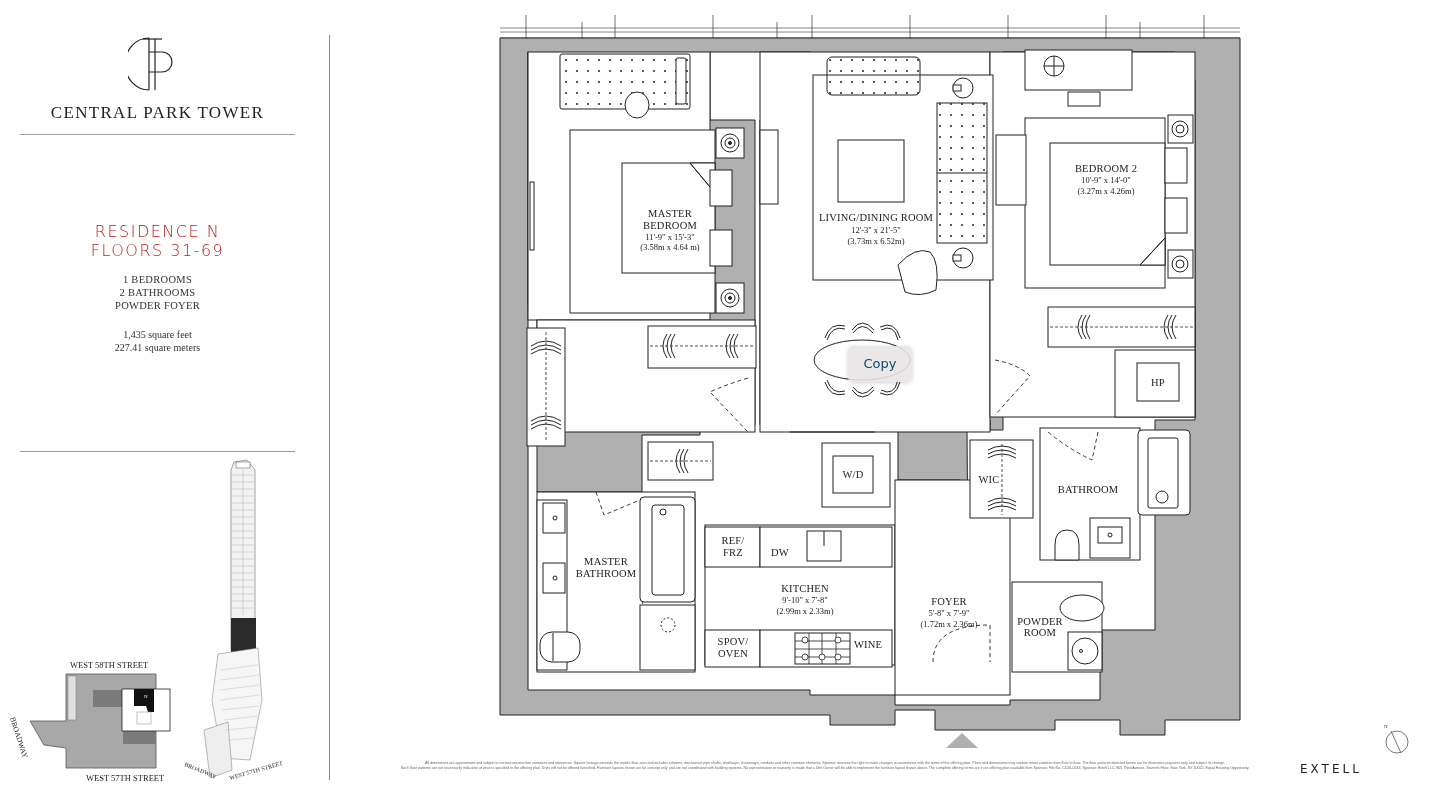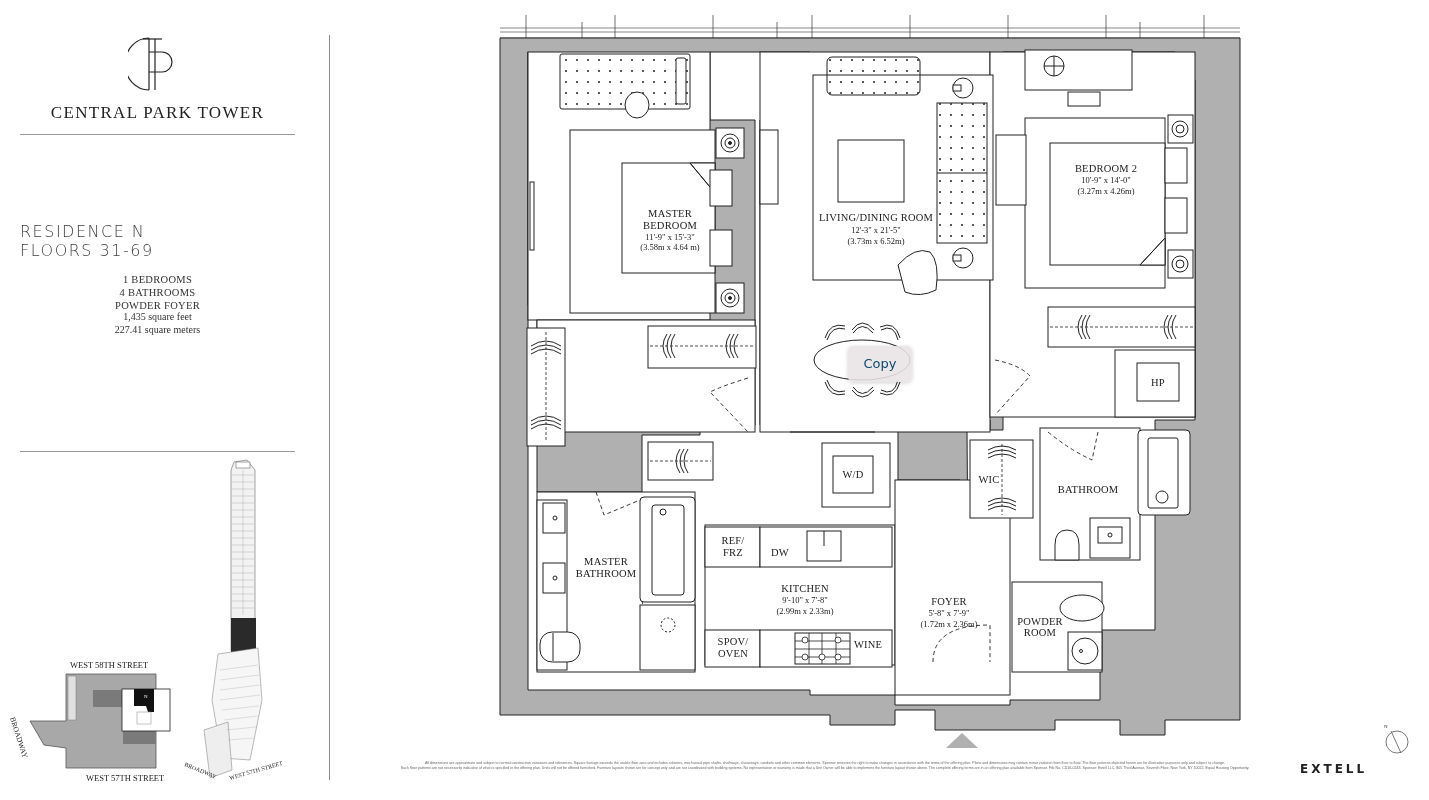--- a/index.html
+++ b/index.html
@@ -4,29 +4,29 @@
 <style>
   html, body { margin:0; padding:0; }
   body { width:1429px; height:800px; background:#ffffff; position:relative; overflow:hidden;
          font-family:"Liberation Serif", "DejaVu Serif", serif; color:#222; }
   .left-panel { position:absolute; left:0; top:0; width:263px; height:800px; }
   .vdivider { position:absolute; left:329px; top:35px; width:1px; height:745px; background:#8a8a8a; }
   .logo { position:absolute; left:128px; top:34px; width:50px; height:58px; }
   .brand { position:absolute; left:20px; top:103px; width:275px; text-align:center; font-size:17px; letter-spacing:1.3px; color:#222; }
   .hr1 { position:absolute; left:20px; top:134px; width:275px; height:1px; background:#9a9a9a; }
   .hr2 { position:absolute; left:20px; top:451px; width:275px; height:1px; background:#9a9a9a; }
-  .res-title { position:absolute; left:20px; top:222px; width:275px; 
-               font-family:"DejaVu Sans", sans-serif; font-weight:300; font-size:16px; letter-spacing:1.5px; line-height:19px; color:#404040; }
+  .res-title { position:absolute; left:20px; top:222px; width:275px; text-align:center;
+               font-family:"DejaVu Sans", sans-serif; font-weight:300; font-size:16px; letter-spacing:1.5px; line-height:19px; color:#b91c1c; }
   .res-meta { position:absolute; left:20px; top:273px; width:275px; text-align:center; font-size:10.5px; line-height:13px; letter-spacing:0.3px; color:#333; }
-  .res-area { position:absolute; left:20px; top:310px; width:275px; text-align:center; font-size:10px; line-height:13px; color:#333; }
+  .res-area { position:absolute; left:20px; top:328px; width:275px; text-align:center; font-size:10px; line-height:13px; color:#333; }
   .keyplan { position:absolute; left:0; top:455px; width:330px; height:340px; }
   .plan { position:absolute; left:490px; top:5px; width:760px; height:760px; }
   .disclaimer { position:absolute; left:340px; top:761px; width:970px; font-family:"Liberation Sans", sans-serif;
                 font-size:3.6px; line-height:5px; color:#666; text-align:center; }
-  .extell { position:absolute; left:1300px; top:762px; font-family:"DejaVu Sans", sans-serif; font-weight:bold;
+  .extell { position:absolute; left:1300px; top:762px; font-family:"DejaVu Sans", sans-serif; font-weight:normal;
             font-size:12px; letter-spacing:3px; color:#222; }
   .compass { position:absolute; left:1380px; top:722px; width:30px; height:34px; }
   .copy-tooltip { position:absolute; left:848px; top:346px; width:64px; height:36px; border-radius:5px;
                   background:rgba(232,228,230,0.88); box-shadow:0 1px 4px rgba(0,0,0,0.18);
                   font-family:"DejaVu Sans", sans-serif; font-size:13px; color:#0c4a6e; text-align:center; line-height:36px; }
   svg text { font-family:"Liberation Serif", "DejaVu Serif", serif; fill:#222; }
   .rl { font-size:10.5px; letter-spacing:0.2px; }
   .rd { font-size:8.5px; }
 </style>
 </head>
@@ -42,21 +42,21 @@
   </svg>
   <div class="brand">CENTRAL PARK TOWER</div>
   <div class="hr1"></div>
 
   <div class="res-title">
     <div>RESIDENCE N</div>
     <div>FLOORS 31-69</div>
   </div>
   <div class="res-meta">
     <div>1 BEDROOMS</div>
-    <div>4 BATHROOMS</div>
+    <div>2 BATHROOMS</div>
     <div>POWDER FOYER</div>
   </div>
   <div class="res-area">
     <div>1,435 square feet</div>
     <div>227.41 square meters</div>
   </div>
   <div class="hr2"></div>
 
   <svg class="keyplan" viewBox="0 455 330 340">
 

